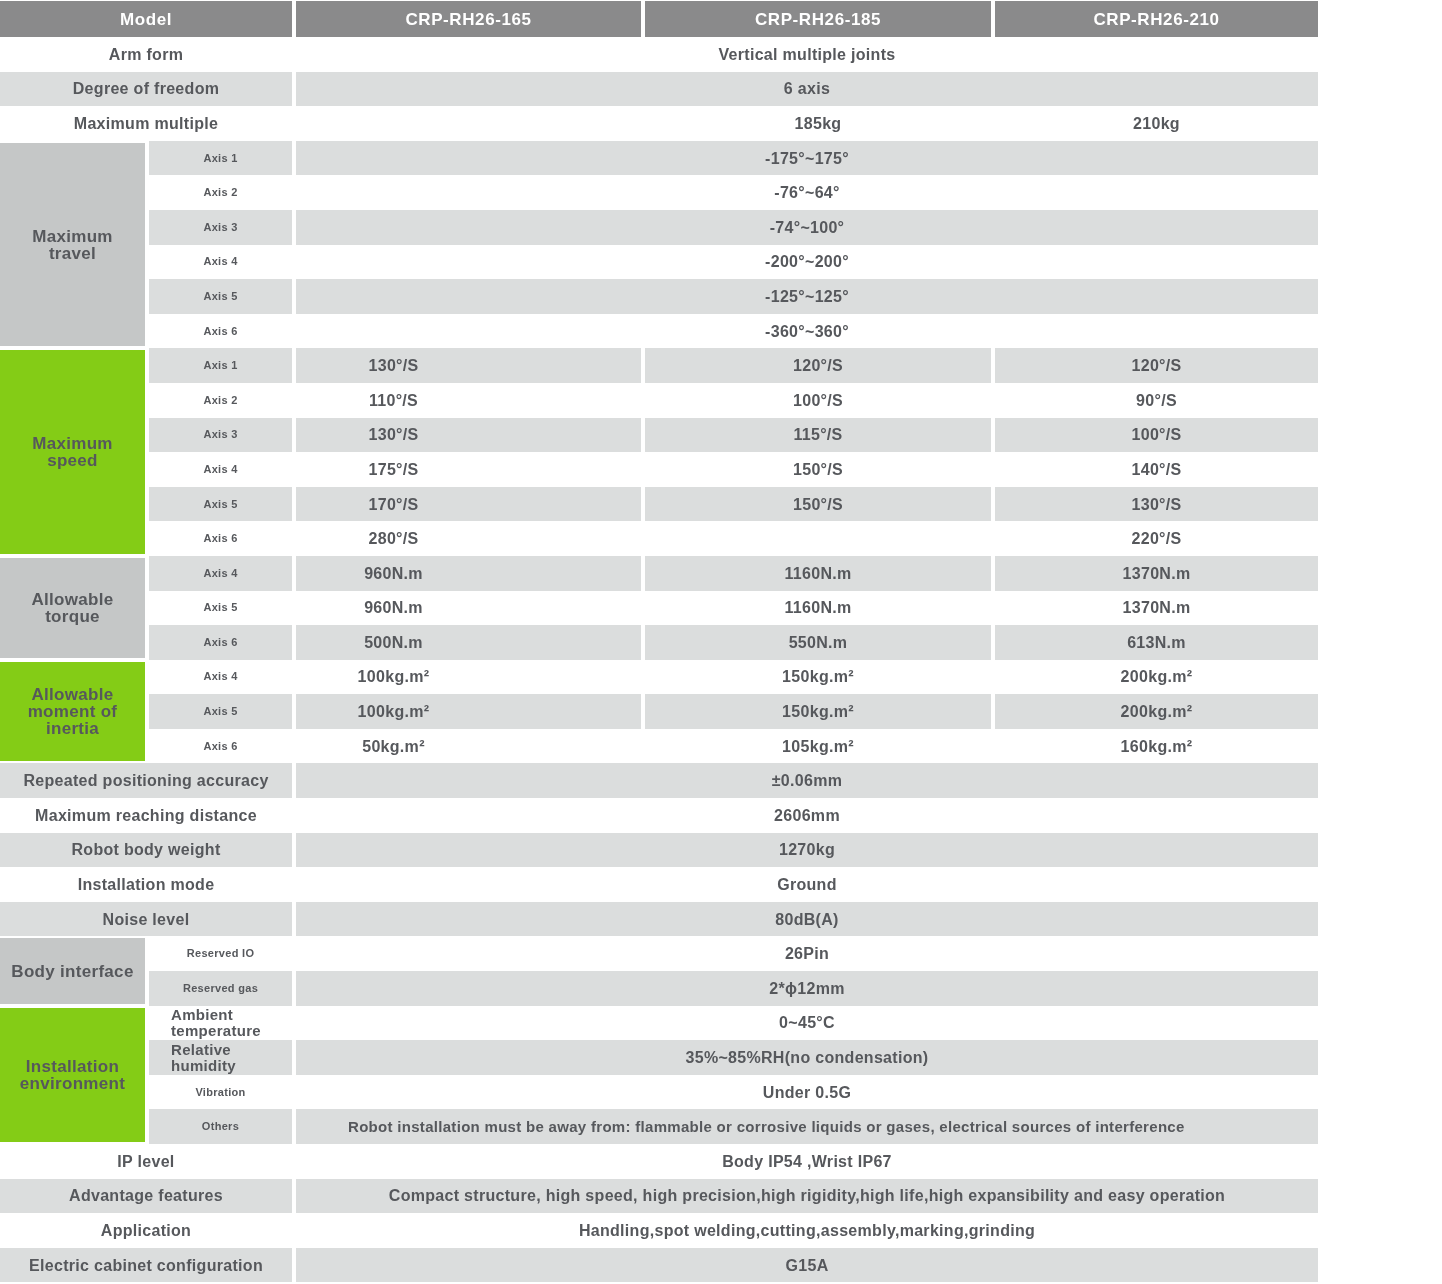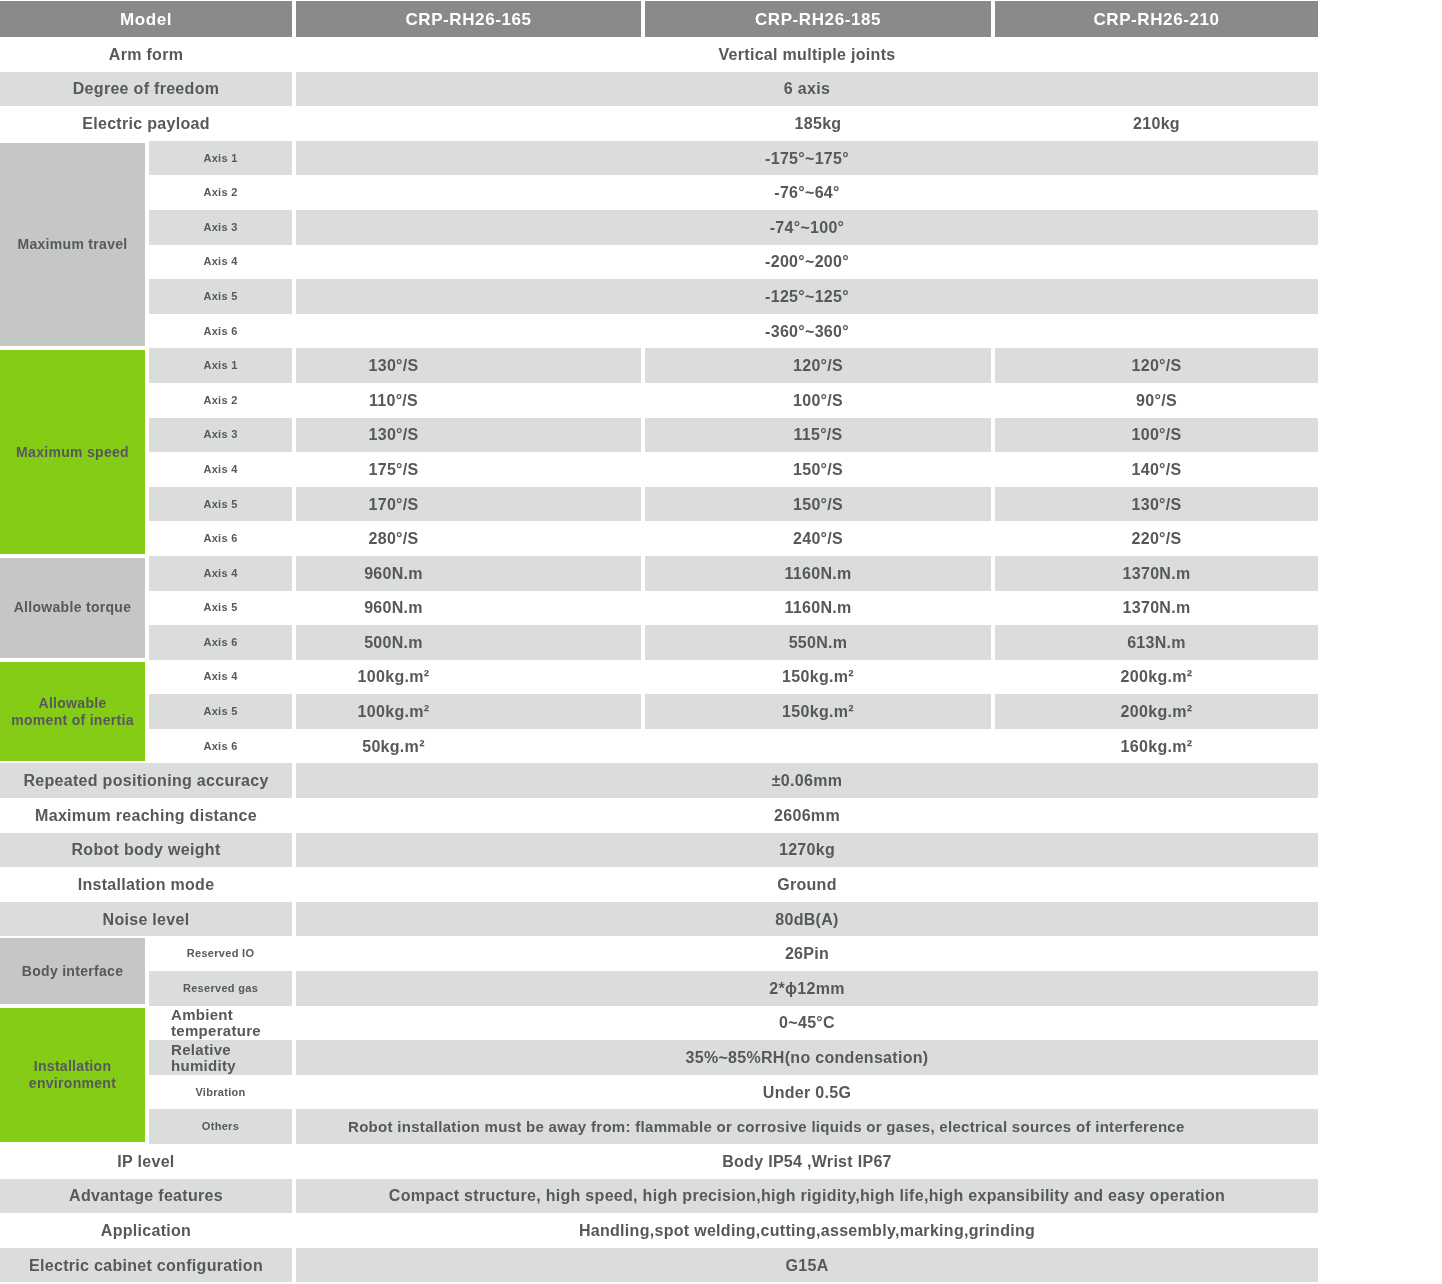--- a/index.html
+++ b/index.html
@@ -20,21 +20,21 @@
     display:flex; align-items:center; justify-content:center;
     text-align:center;
     font-weight:bold; font-size:16px; color:#56585c;
     letter-spacing:.3px; line-height:17px;
   }
   .hd { background:#8a8a8b; color:#ffffff; font-size:17px; letter-spacing:.6px; }
   .g  { background:#dbdddd; }
   .gd { background:#c5c7c7; border-top:2px solid #fff; border-bottom:2px solid #fff; }
   .gl { background:#84cc16; border-top:2px solid #fff; border-bottom:2px solid #fff; }
   .cL { grid-column:1/4; }
-  .cG { grid-column:1; padding:0 10px; font-size:14px; }
+  .cG { grid-column:1; padding:0 10px; font-size:17px; }
   .cS { grid-column:3; font-size:11px; }
   .cM { grid-column:5/10; }
   .c1 { grid-column:5; }
   .c2 { grid-column:7; }
   .c3 { grid-column:9; }
   .shift { padding-right:150px; }
   .subL { justify-content:flex-start; text-align:left; padding-left:22px; padding-right:24px; font-size:15px; line-height:16px; }
   .valL { justify-content:flex-start; text-align:left; padding-left:52px; padding-right:14px; font-size:15px; line-height:16px; }
 </style>
 </head>
@@ -46,21 +46,21 @@
   <div class="cell c1 hd" style="grid-row:1">CRP-RH26-165</div>
   <div class="cell c2 hd" style="grid-row:1">CRP-RH26-185</div>
   <div class="cell c3 hd" style="grid-row:1">CRP-RH26-210</div>
 
   <div class="cell cL" style="grid-row:2">Arm form</div>
   <div class="cell cM" style="grid-row:2">Vertical multiple joints</div>
 
   <div class="cell cL g" style="grid-row:3">Degree of freedom</div>
   <div class="cell cM g" style="grid-row:3">6 axis</div>
 
-  <div class="cell cL" style="grid-row:4">Electric payload</div>
+  <div class="cell cL" style="grid-row:4">Maximum multiple</div>
   <div class="cell c2" style="grid-row:4">185kg</div>
   <div class="cell c3" style="grid-row:4">210kg</div>
 
   <div class="cell cG gd" style="grid-row:5/11">Maximum travel</div>
   <div class="cell cS g" style="grid-row:5">Axis 1</div>
   <div class="cell cM g" style="grid-row:5">-175°~175°</div>
   <div class="cell cS" style="grid-row:6">Axis 2</div>
   <div class="cell cM" style="grid-row:6">-76°~64°</div>
   <div class="cell cS g" style="grid-row:7">Axis 3</div>
   <div class="cell cM g" style="grid-row:7">-74°~100°</div>
@@ -87,21 +87,20 @@
   <div class="cell cS" style="grid-row:14">Axis 4</div>
   <div class="cell c1 shift" style="grid-row:14">175°/S</div>
   <div class="cell c2" style="grid-row:14">150°/S</div>
   <div class="cell c3" style="grid-row:14">140°/S</div>
   <div class="cell cS g" style="grid-row:15">Axis 5</div>
   <div class="cell c1 g shift" style="grid-row:15">170°/S</div>
   <div class="cell c2 g" style="grid-row:15">150°/S</div>
   <div class="cell c3 g" style="grid-row:15">130°/S</div>
   <div class="cell cS" style="grid-row:16">Axis 6</div>
   <div class="cell c1 shift" style="grid-row:16">280°/S</div>
-  <div class="cell c2" style="grid-row:16">240°/S</div>
   <div class="cell c3" style="grid-row:16">220°/S</div>
 
   <div class="cell cG gd" style="grid-row:17/20">Allowable torque</div>
   <div class="cell cS g" style="grid-row:17">Axis 4</div>
   <div class="cell c1 g shift" style="grid-row:17">960N.m</div>
   <div class="cell c2 g" style="grid-row:17">1160N.m</div>
   <div class="cell c3 g" style="grid-row:17">1370N.m</div>
   <div class="cell cS" style="grid-row:18">Axis 5</div>
   <div class="cell c1 shift" style="grid-row:18">960N.m</div>
   <div class="cell c2" style="grid-row:18">1160N.m</div>
@@ -115,20 +114,21 @@
   <div class="cell cS" style="grid-row:20">Axis 4</div>
   <div class="cell c1 shift" style="grid-row:20">100kg.m²</div>
   <div class="cell c2" style="grid-row:20">150kg.m²</div>
   <div class="cell c3" style="grid-row:20">200kg.m²</div>
   <div class="cell cS g" style="grid-row:21">Axis 5</div>
   <div class="cell c1 g shift" style="grid-row:21">100kg.m²</div>
   <div class="cell c2 g" style="grid-row:21">150kg.m²</div>
   <div class="cell c3 g" style="grid-row:21">200kg.m²</div>
   <div class="cell cS" style="grid-row:22">Axis 6</div>
   <div class="cell c1 shift" style="grid-row:22">50kg.m²</div>
+  <div class="cell c2" style="grid-row:22">105kg.m²</div>
   <div class="cell c3" style="grid-row:22">160kg.m²</div>
 
   <div class="cell cL g" style="grid-row:23">Repeated positioning accuracy</div>
   <div class="cell cM g" style="grid-row:23">±0.06mm</div>
   <div class="cell cL" style="grid-row:24">Maximum reaching distance</div>
   <div class="cell cM" style="grid-row:24">2606mm</div>
   <div class="cell cL g" style="grid-row:25">Robot body weight</div>
   <div class="cell cM g" style="grid-row:25">1270kg</div>
   <div class="cell cL" style="grid-row:26">Installation mode</div>
   <div class="cell cM" style="grid-row:26">Ground</div>

